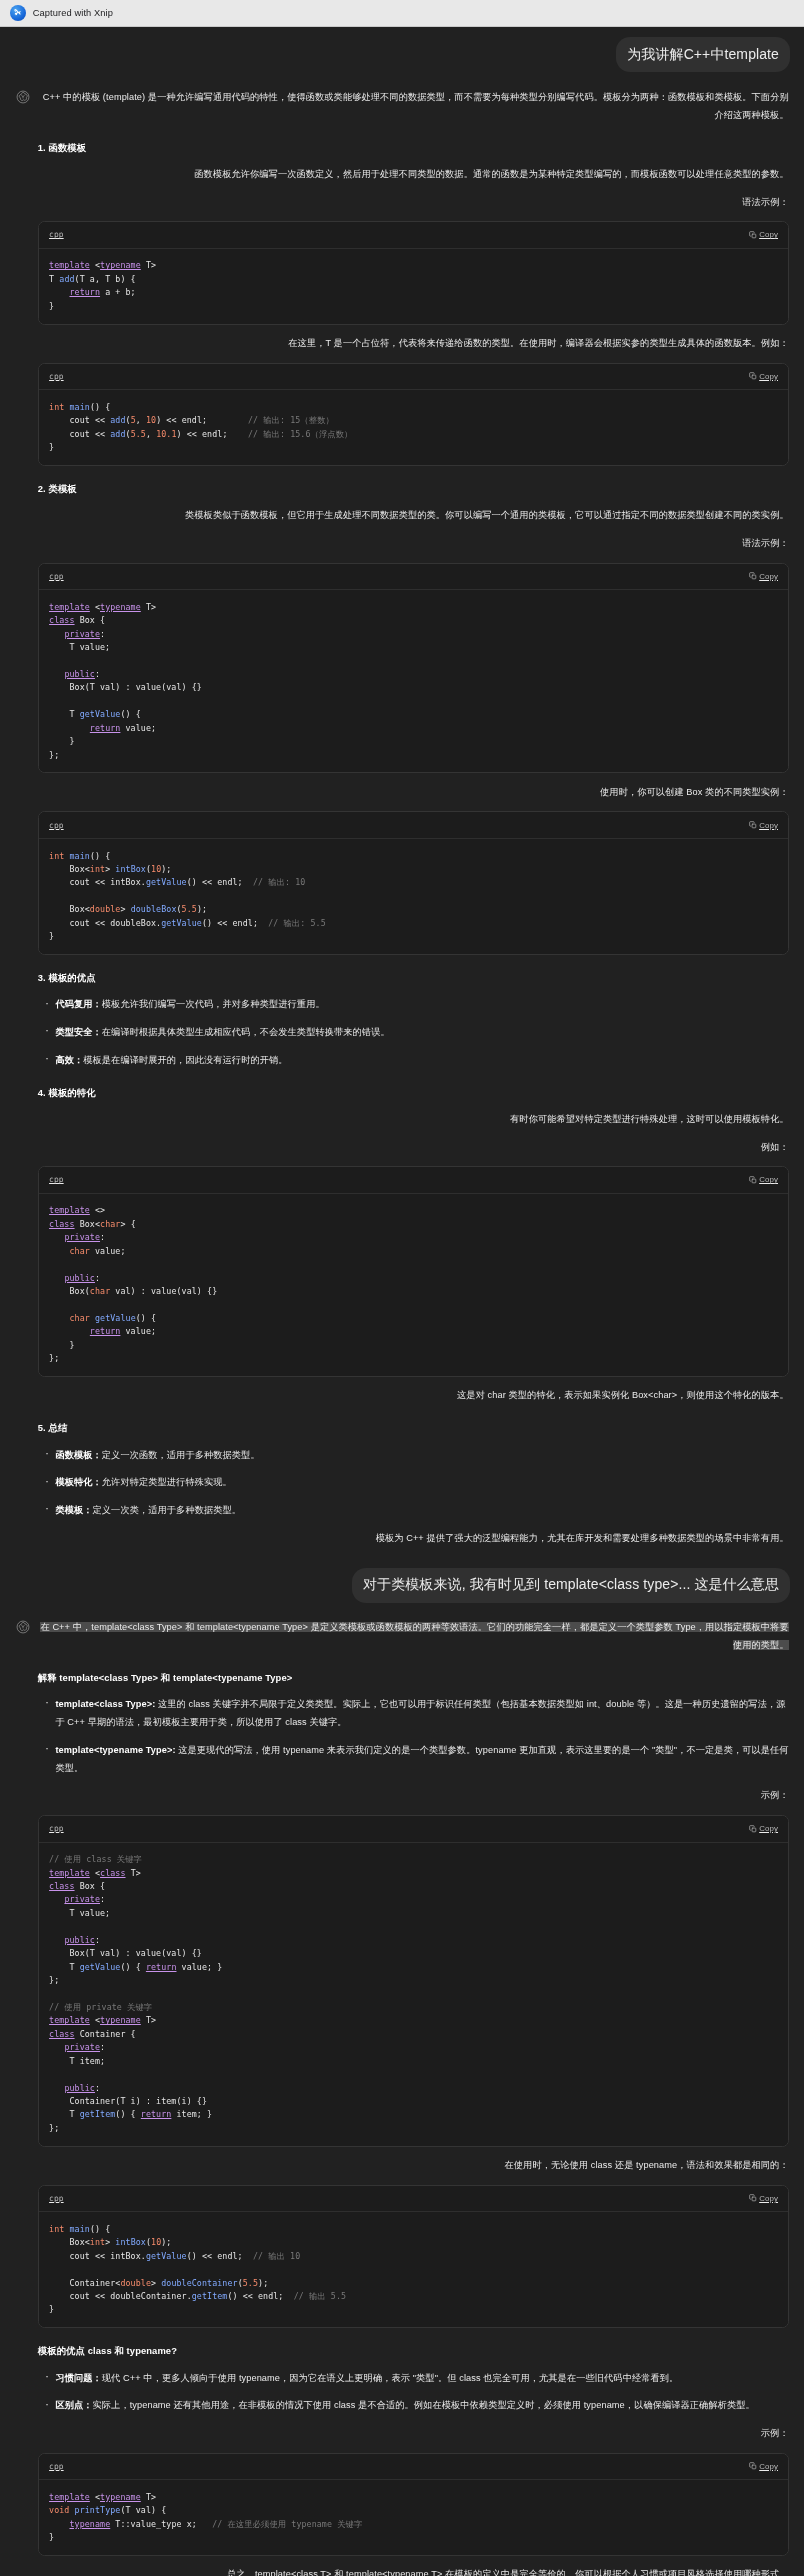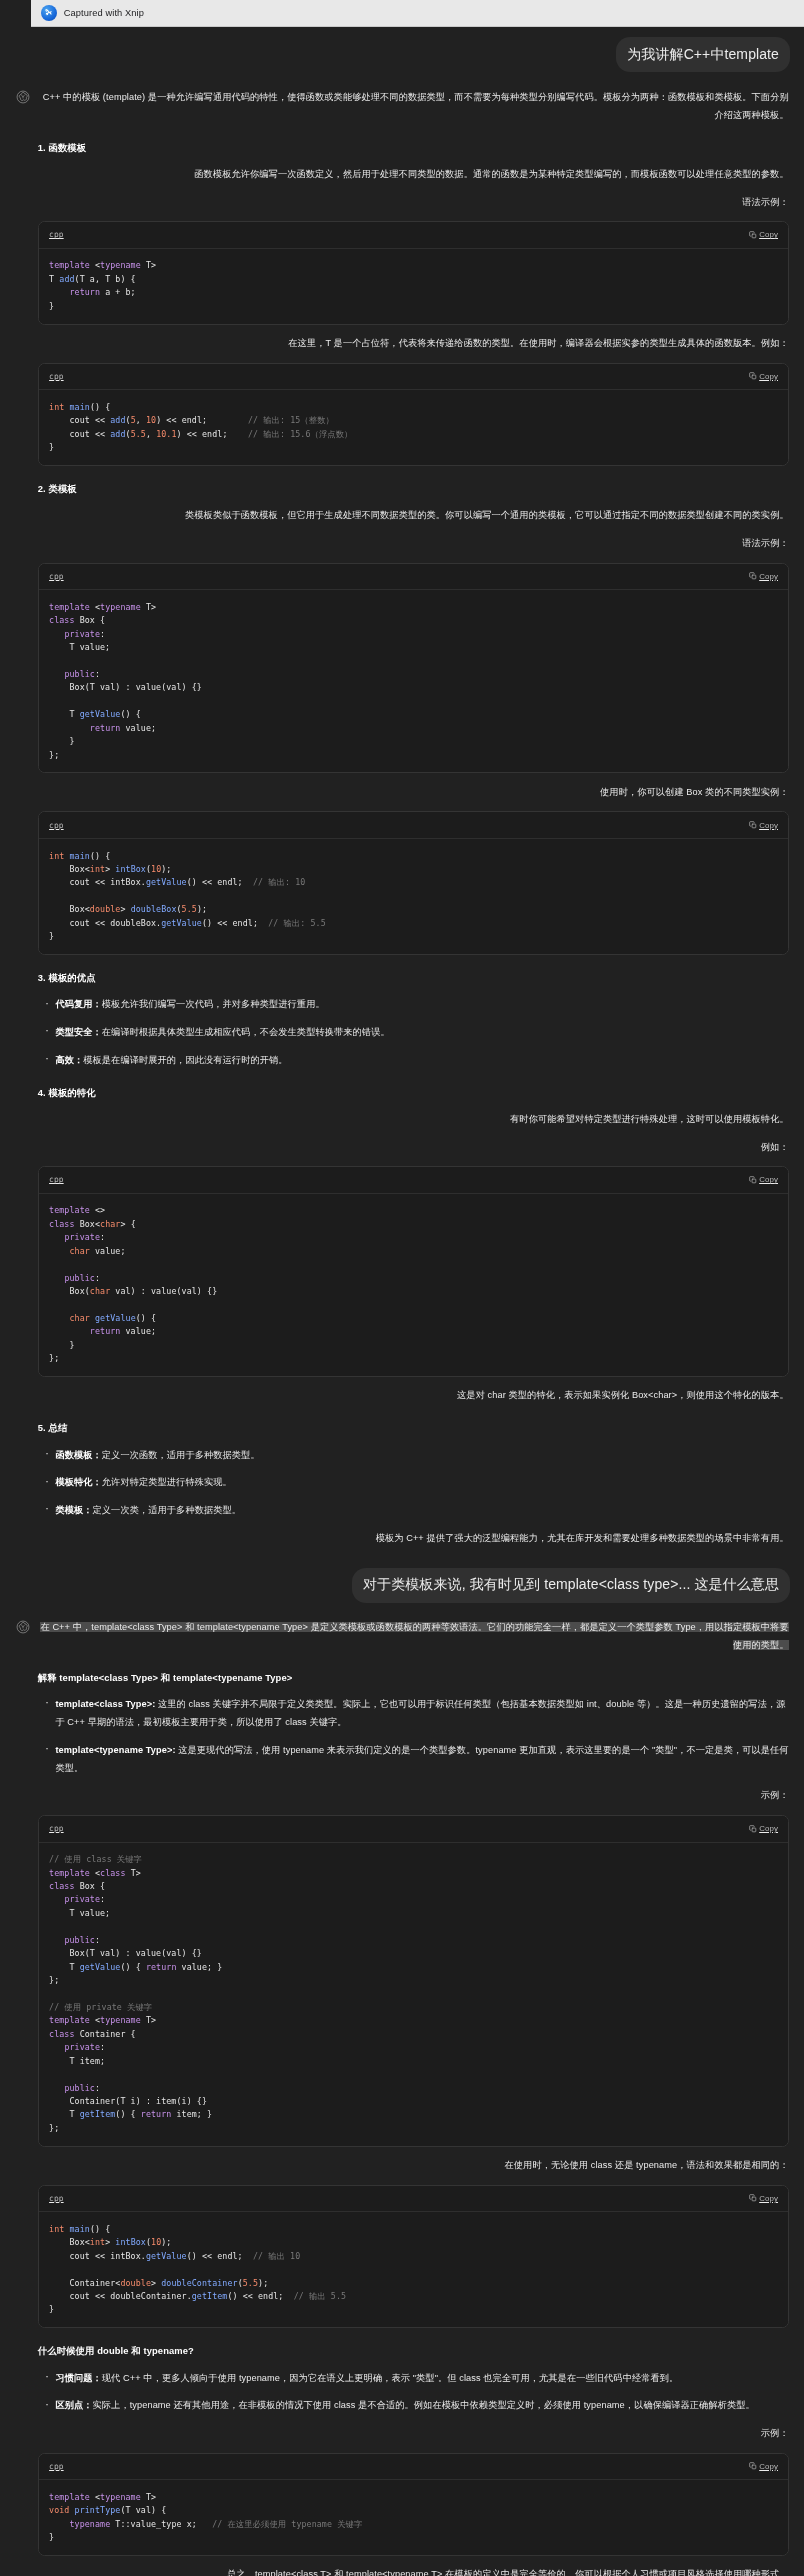--- a/index.html
+++ b/index.html
@@ -13,21 +13,20 @@
 
   
   .titlebar {
     height: 27px;
     background: #e8e8e8;
     border-bottom: 0.7px solid #c9c9c9;
     display: flex;
     align-items: center;
     padding: 0 0 0 9.7px;
     gap: 6.7px;
-    margin-left: 31px;
   }
   .xnip-logo {
     width: 16.3px; height: 16.3px; border-radius: 50%;
     background: radial-gradient(circle at 35% 30%, #4aa3f0 0%, #1565d8 65%, #0d47a1 100%);
     display: flex; align-items: center; justify-content: center;
     flex: none;
   }
   .xnip-logo svg { display:block; }
   .titlebar-text {
     font-size: 9.3px;
@@ -144,21 +143,21 @@
   .code-body {
     padding: 10.4px 10.4px 10.4px 10.4px;
     font-family: "DejaVu Sans Mono", "Liberation Mono", monospace;
     font-size: 8.3px;
     line-height: 1.62;
     color: #e6e6e6;
     white-space: pre;
     overflow-x: hidden;
     background: #1c1c1c;
   }
-  .k  { color: #c792ea; }   
+  .k  { color: #c792ea; text-decoration: underline; }   
   .ty { color: #f78c6c; }   
   .fn { color: #82aaff; }   
   .nu { color: #f78c6c; }   
   .cm { color: #787878; }   
 </style>
 </head>
 <body>
 
 <div class="titlebar">
   <div class="xnip-logo">
@@ -385,21 +384,21 @@
             </span>
           </div>
           <div class="code-body"><span class="ty">int</span> <span class="fn">main</span>() {
     Box&lt;<span class="ty">int</span>&gt; <span class="fn">intBox</span>(<span class="nu">10</span>);
     cout &lt;&lt; intBox.<span class="fn">getValue</span>() &lt;&lt; endl;  <span class="cm">// 输出 10</span>
 
     Container&lt;<span class="ty">double</span>&gt; <span class="fn">doubleContainer</span>(<span class="nu">5.5</span>);
     cout &lt;&lt; doubleContainer.<span class="fn">getItem</span>() &lt;&lt; endl;  <span class="cm">// 输出 5.5</span>
 }</div>
         </div>
-        <h3>什么时候使用 double 和 typename?</h3>
+        <h3>模板的优点 class 和 typename?</h3>
         <ul>
           <li><b>习惯问题：</b><span>现代 C++ 中，更多人倾向于使用 typename，因为它在语义上更明确，表示 "类型"。但 class 也完全可用，尤其是在一些旧代码中经常看到。</span></li>
           <li><b>区别点：</b><span>实际上，typename 还有其他用途，在非模板的情况下使用 class 是不合适的。例如在模板中依赖类型定义时，必须使用 typename，以确保编译器正确解析类型。</span></li>
         </ul>
         <p>示例：</p>
         <div class="codeblock">
           <div class="code-head">
             <span class="code-lang">cpp</span>
             <span class="copy-btn">
               <span>

